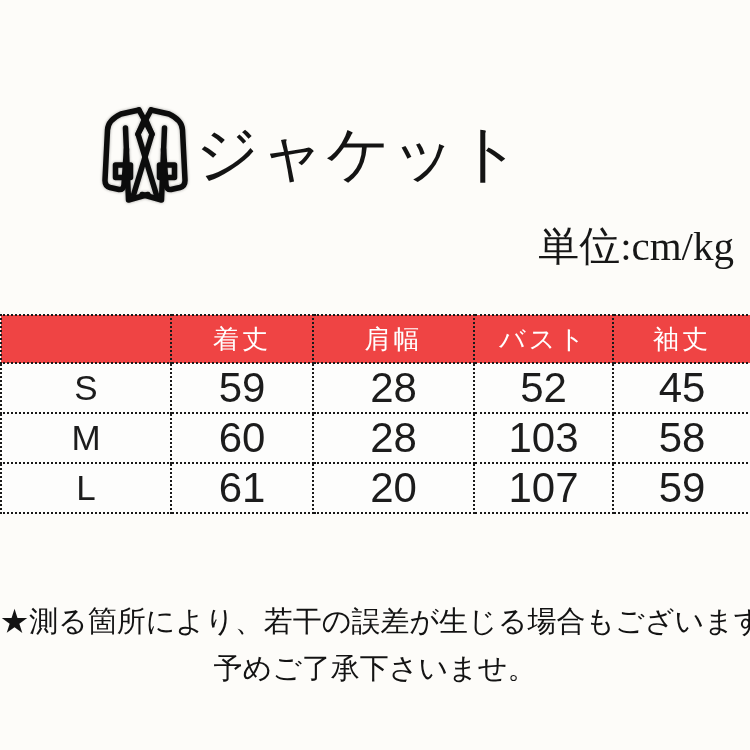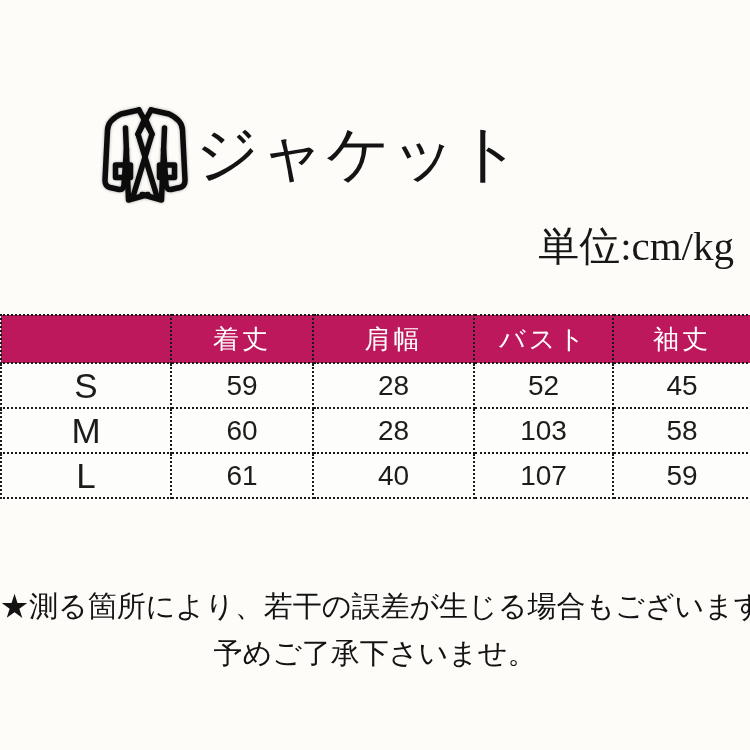--- a/index.html
+++ b/index.html
@@ -52,31 +52,31 @@
     width: 750px;
     border-collapse: collapse;
     table-layout: fixed;
   }
   .size-table th, .size-table td {
     border: 2px dotted #191919;
     text-align: center;
     vertical-align: middle;
   }
   .size-table thead th {
-    background: #be185d;
+    background: #ef4444;
     color: #ffffff;
     height: 48px;
     font-size: 26px;
     font-weight: 400;
     letter-spacing: 3px;
     font-family: "Liberation Sans", "DejaVu Sans", sans-serif;
   }
   .size-table tbody td {
     height: 45px;
-    font-size: 28px;
+    font-size: 42px;
     font-weight: 400;
     color: #1c1c1c;
     font-family: "Liberation Sans", "DejaVu Sans", sans-serif;
     background: #fdfdfc;
   }
   .size-table tbody td.size-col {
     font-size: 35px;
   }
 
   
@@ -150,21 +150,21 @@
       <tr>
         <td class="size-col">M</td>
         <td>60</td>
         <td>28</td>
         <td>103</td>
         <td>58</td>
       </tr>
       <tr>
         <td class="size-col">L</td>
         <td>61</td>
-        <td>40</td>
+        <td>20</td>
         <td>107</td>
         <td>59</td>
       </tr>
     </tbody>
   </table>
 
   <div class="footnote">
     <div>★測る箇所により、若干の誤差が生じる場合もございます。</div>
     <div>予めご了承下さいませ。</div>
   </div>

